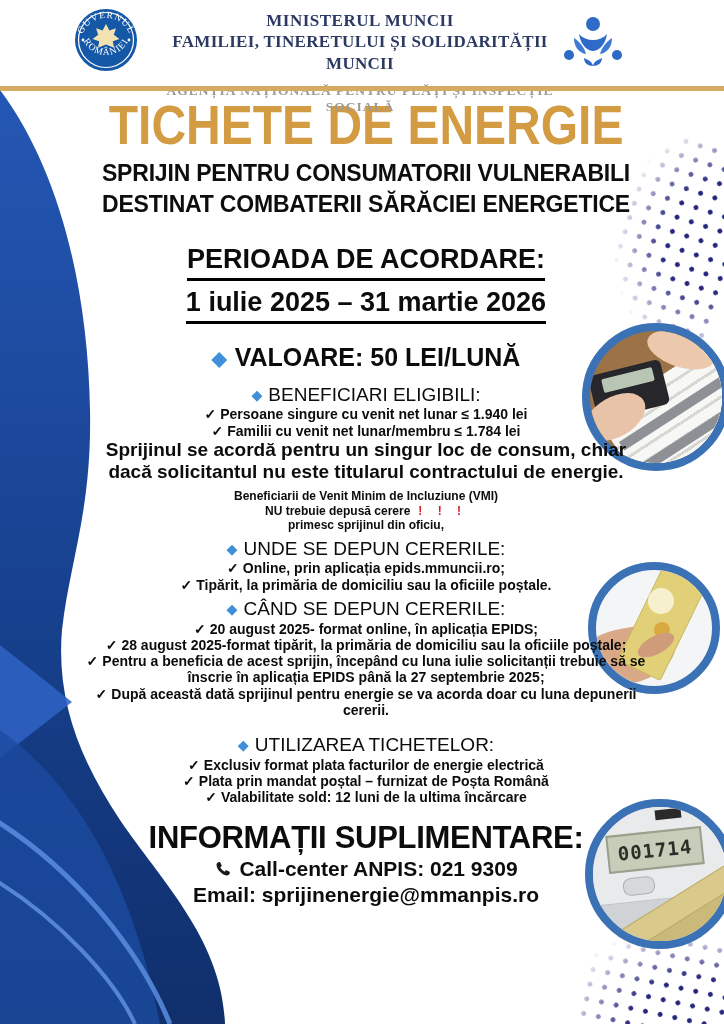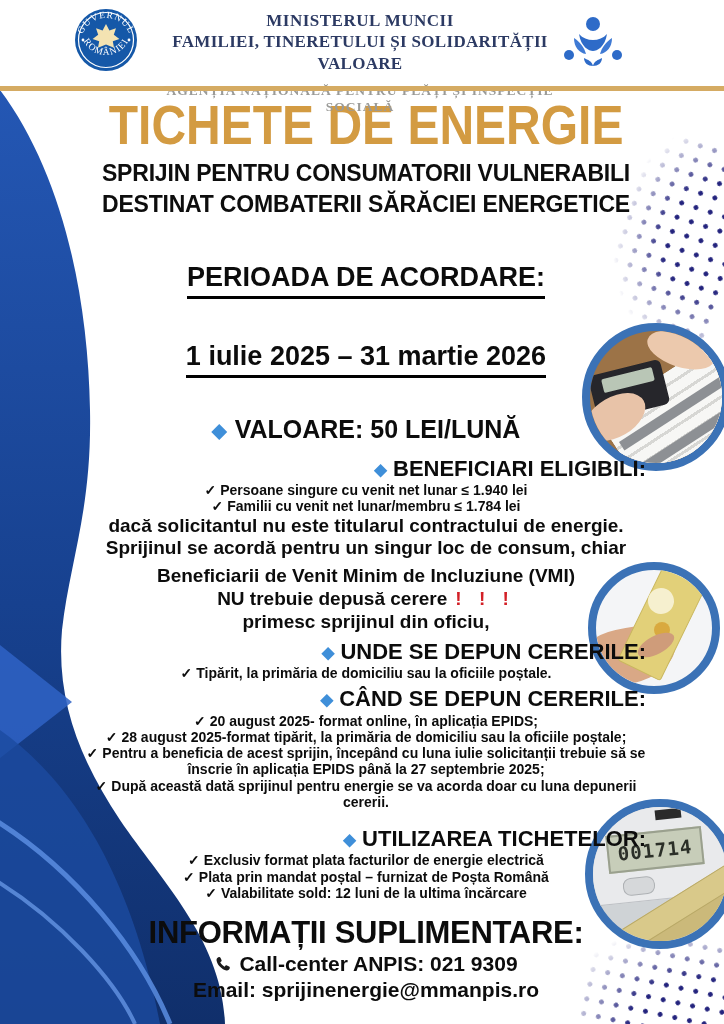--- a/index.html
+++ b/index.html
@@ -33,29 +33,29 @@
         mask-image:radial-gradient(ellipse at 85% 85%,#000 40%,transparent 80%);}
 
   
   .content{position:absolute;left:86px;top:94px;width:560px;text-align:center;z-index:5;color:#0c0c0c;}
   .title{display:inline-block;margin:2px 0 4px;font-size:50px;font-weight:800;color:#d39b42;
          letter-spacing:0;transform:scale(.96,1.12);transform-origin:center;}
   .subtitle{font-size:23px;font-weight:800;color:#0d0d0d;line-height:1.25;letter-spacing:-.2px;
             transform:scaleY(1.05);transform-origin:top center;}
   .period{margin-top:24px;line-height:1.3;}
   .u-line{display:inline-block;font-size:27px;font-weight:800;border-bottom:3px solid #000;
-          padding-bottom:1px;margin:20px 0;}
+          padding-bottom:1px;margin:2px 0;}
   .valoare{margin-top:17px;font-size:25px;font-weight:800;text-align:center;}
   .diamond{color:#3f8fd9;font-size:.78em;vertical-align:1px;margin-right:8px;}
-  .sec-head{margin-top:5px;font-size:22px;font-weight:700;line-height:1.2;text-align:right;}
+  .sec-head{margin-top:5px;font-size:19px;font-weight:400;line-height:1.2;}
   .sec-head .diamond{font-size:.75em;margin-right:6px;}
   .item{font-size:14px;font-weight:700;line-height:1.16;}
   .check{font-weight:600;margin-right:4px;}
   .plain{font-size:19px;font-weight:700;line-height:1.16;}
-  .vmi{margin-top:6px;font-size:19px;font-weight:700;line-height:1.21;text-align:center;}
+  .vmi{margin-top:6px;font-size:12px;font-weight:700;line-height:1.21;text-align:center;}
   .excl{color:#d32027;font-weight:800;letter-spacing:6px;margin-left:8px;}
   .footer-head{margin-top:14px;font-size:31px;font-weight:800;letter-spacing:-.3px;}
   .contact{font-size:21px;font-weight:800;line-height:1.25;}
   .cicon{display:inline-block;vertical-align:-2px;margin-right:7px;}
 
   
   .photo{position:absolute;border-radius:50%;border:8px solid #3b72b6;overflow:hidden;z-index:4;
          box-sizing:border-box;}
   .ph1{left:582px;top:323px;width:148px;height:148px;background:#a07câ€¦}
   .ph1{background:#9c7347;}
@@ -106,21 +106,21 @@
       </text>
       <text font-family="Liberation Serif,serif" font-size="9.5" fill="#ffffff" letter-spacing="1">
         <textPath href="#arcB" startOffset="50%" text-anchor="middle">ROMÂNIEI</textPath>
       </text>
       <path d="M32,16 l3.4,6.5 6.6,-2.2 -2.2,6.5 5.6,4.2 -6.6,2.2 1.2,6.6 -8,-3.2 -8,3.2 1.2,-6.6 -6.6,-2.2 5.6,-4.2 -2.2,-6.5 6.6,2.2 z" fill="#f4e3b2"></path>
       <circle cx="9" cy="32" r="1.4" fill="#fff"></circle>
         <circle cx="55" cy="32" r="1.4" fill="#fff"></circle>
     </svg>
     <div class="ministry">
       <div class="min1">MINISTERUL MUNCII</div>
-      <div class="min2">FAMILIEI, TINERETULUI ȘI SOLIDARITĂȚII VALOARE</div>
+      <div class="min2">FAMILIEI, TINERETULUI ȘI SOLIDARITĂȚII MUNCII</div>
       <div class="agency">AGENȚIA NAȚIONALĂ PENTRU PLĂȚI ȘI INSPECȚIE SOCIALĂ</div>
     </div>
     <svg class="anpis-logo" viewBox="0 0 66 58">
       <circle cx="33" cy="10" r="7" fill="#2e6bc8"></circle>
       <path d="M19,20 C26,28 40,28 47,20 C45,33 37,37 33,37 C29,37 21,33 19,20 Z" fill="#2e6bc8"></path>
       <path d="M14,24 C20,28 24,33 26,40 C19,39 14,33 14,24 Z" fill="#3f7ad4"></path>
       <path d="M52,24 C46,28 42,33 40,40 C47,39 52,33 52,24 Z" fill="#3f7ad4"></path>
       <circle cx="9" cy="41" r="5" fill="#2e6bc8"></circle>
       <circle cx="57" cy="41" r="5" fill="#2e6bc8"></circle>
       <path d="M24,44 C28,46 32,47 33,52 C28,52 24,49 24,44 Z" fill="#2e6bc8"></path>
@@ -192,31 +192,34 @@
 
     <div class="sec-head" style="margin-top:12px;">
       <span class="diamond">◆</span><span>BENEFICIARI ELIGIBILI:</span>
     </div>
     <div class="item">
       <span class="check">✓</span><span>Persoane singure cu venit net lunar ≤ 1.940 lei</span>
     </div>
     <div class="item">
       <span class="check">✓</span><span>Familii cu venit net lunar/membru ≤ 1.784 lei</span>
     </div>
+    <div class="plain">Sprijinul se acordă pentru un singur loc de consum, chiar</div>
     <div class="plain">dacă solicitantul nu este titularul contractului de energie.</div>
-    <div class="plain">Sprijinul se acordă pentru un singur loc de consum, chiar</div>
 
     <div class="vmi">
       <div>Beneficiarii de Venit Minim de Incluziune (VMI)</div>
       <div><span>NU trebuie depusă cerere</span><span class="excl">! ! !</span></div>
       <div>primesc sprijinul din oficiu,</div>
     </div>
 
     <div class="sec-head">
       <span class="diamond">◆</span><span>UNDE SE DEPUN CERERILE:</span>
+    </div>
+    <div class="item">
+      <span class="check">✓</span><span>Online, prin aplicația epids.mmuncii.ro;</span>
     </div>
     <div class="item">
       <span class="check">✓</span><span>Tipărit, la primăria de domiciliu sau la oficiile poștale.</span>
     </div>
 
     <div class="sec-head">
       <span class="diamond">◆</span><span>CÂND SE DEPUN CERERILE:</span>
     </div>
     <div class="item">
       <span class="check">✓</span><span>20 august 2025- format online, în aplicația EPIDS;</span>

